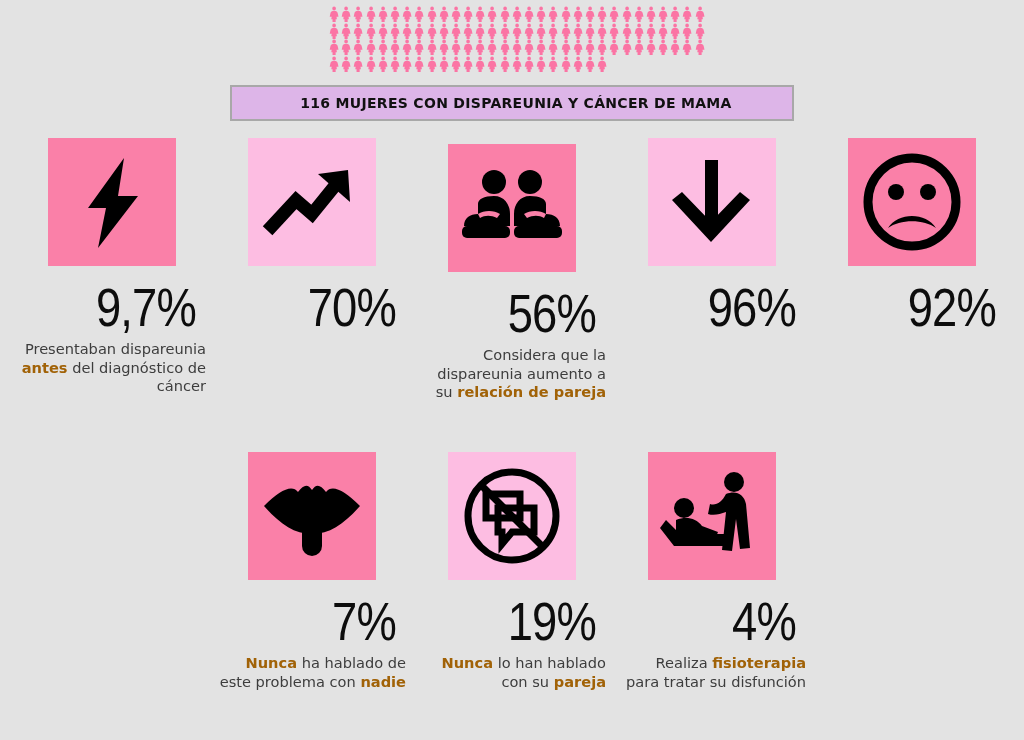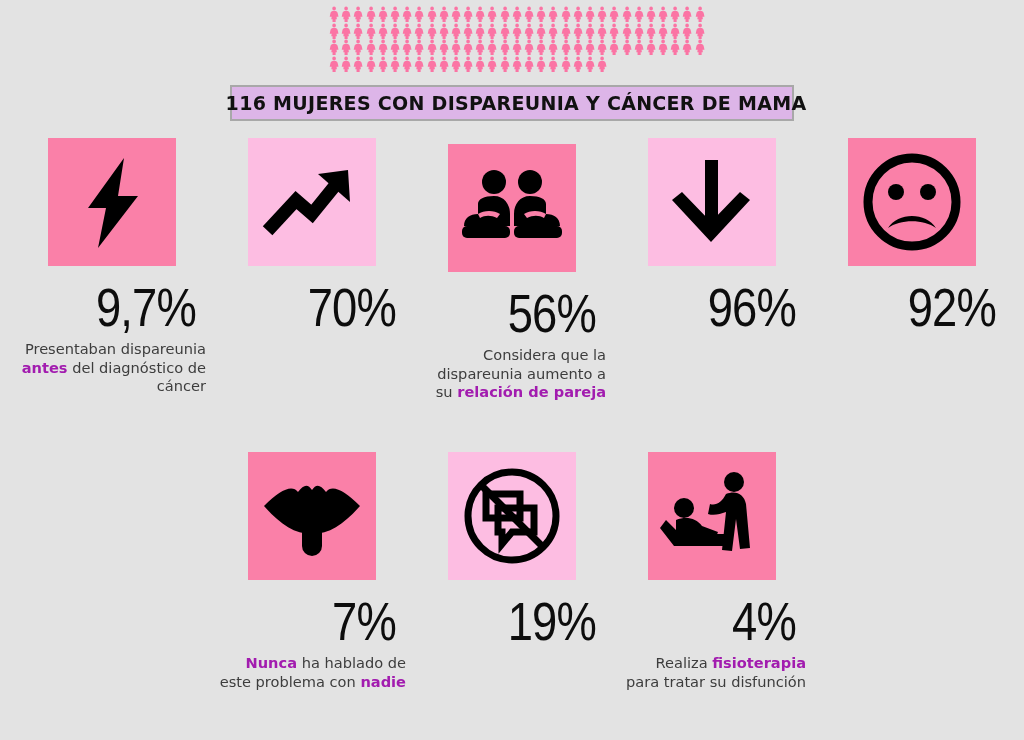--- a/index.html
+++ b/index.html
@@ -42,21 +42,21 @@
     background: #ddb5e8;
     border: 2px solid #a8a8a8;
     box-sizing: border-box;
     display: flex;
     align-items: center;
     justify-content: center;
   }
   #title-banner .title-text {
     font-family: "DejaVu Sans", sans-serif;
     font-weight: bold;
-    font-size: 19px;
+    font-size: 14px;
     letter-spacing: 0.3px;
     color: #111111;
     white-space: nowrap;
     margin-left: 8px;
   }
 
   
   .stat-block {
     position: absolute;
     width: 200px;
@@ -86,21 +86,21 @@
   }
   .caption {
     font-family: "DejaVu Sans", sans-serif;
     font-size: 14.6px;
     line-height: 1.27;
     color: #3d3d3d;
     margin-top: 6px;
     padding: 0 6px;
   }
   .caption b {
-    color: #a21caf;
+    color: #a16207;
     font-weight: bold;
   }
 
   
   #block-1 { left: 12px;  top: 138px; }
   #block-2 { left: 212px; top: 138px; }
   #block-3 { left: 412px; top: 144px; }
   #block-4 { left: 612px; top: 138px; }
   #block-5 { left: 812px; top: 138px; }
 
@@ -560,20 +560,21 @@
         <g stroke="#000" stroke-width="7" fill="none">
           <path d="M26 30 h34 v24 h-34 z"></path>
           <path d="M38 44 h36 v24 h-22 l-10 12 v-12 h-4 z"></path>
           <circle cx="52" cy="52" r="44"></circle>
           <line x1="22" y1="22" x2="82" y2="82"></line>
         </g>
       </svg>
     </span>
   </div>
   <div class="pct">19%</div>
+  <div class="caption"><b>Nunca</b><span> lo han hablado con su </span><b>pareja</b></div>
 </div>
 
 <div class="stat-block" id="block-8">
   <div class="icon-tile" style="background: rgb(250, 128, 168);">
     <span>
       <svg width="104" height="104" viewBox="0 0 104 104">
         <g fill="#000">
           <circle cx="74" cy="18" r="10"></circle>
           <path d="M66 30 c10 -4 18 0 20 10 l4 44 -10 1 -4 -30 -4 32 -10 -1 4 -38 c-6 2 -12 4 -18 2 l2 -10 c6 2 12 -2 16 -10 z"></path>
           <circle cx="24" cy="44" r="10"></circle>

